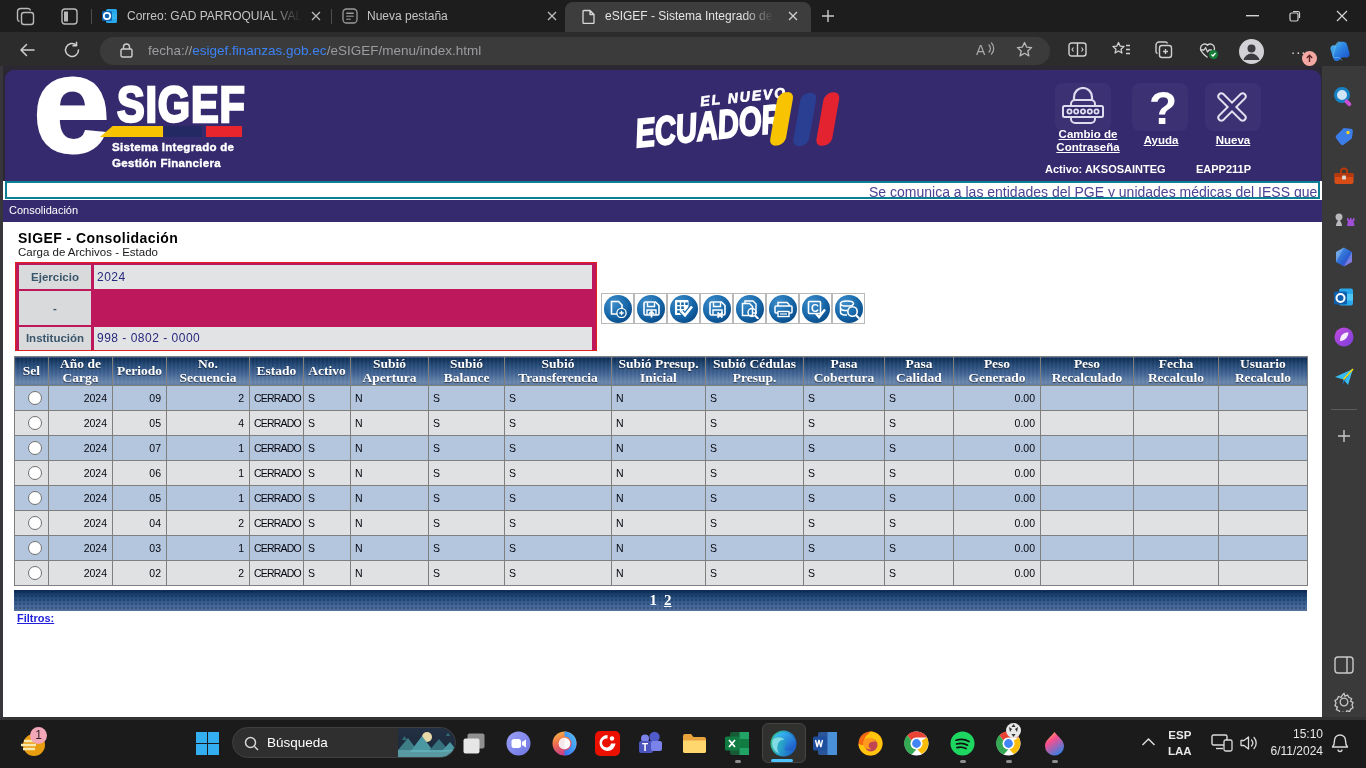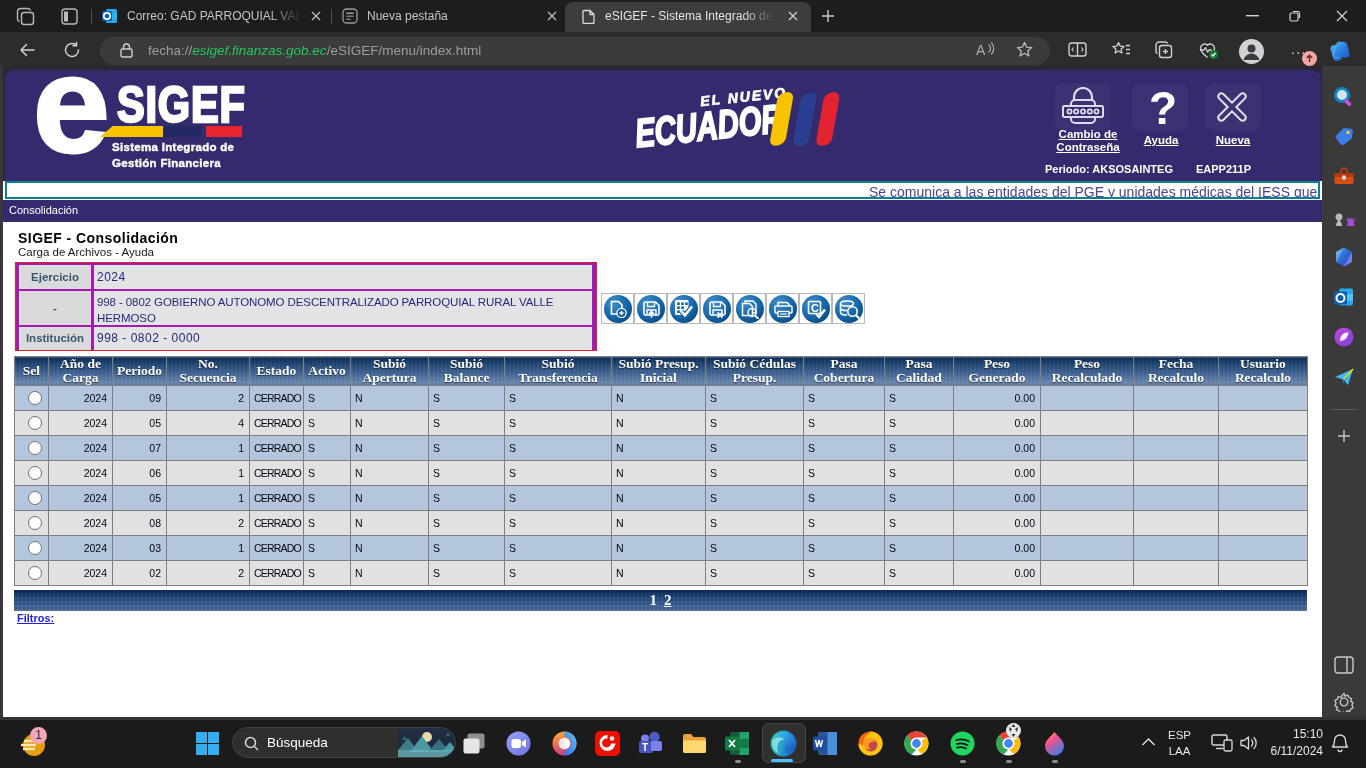--- a/index.html
+++ b/index.html
@@ -14,33 +14,33 @@
   #toolbar { position:absolute; left:0; top:32px; width:1366px; height:34px; background:#2c2c2c; }
   .tabtxt { position:absolute; color:#c4c4c4; font-size:12px; top:9px; white-space:nowrap; overflow:hidden; }
   .fade { -webkit-mask-image:linear-gradient(90deg,#000 80%,transparent 98%);
           mask-image:linear-gradient(90deg,#000 80%,transparent 98%); }
   .vsep { position:absolute; top:9px; width:1px; height:15px; background:#4d4d4d; }
   .tx { position:absolute; top:10px; width:12px; height:12px; }
   #activetab { position:absolute; left:565px; top:2px; width:246px; height:30px; background:#3d3d3d;
     border-radius:8px 8px 0 0; }
   #urlpill { position:absolute; left:100px; top:37px; width:950px; height:28px; border-radius:14px; background:#3b3b3b; }
   .url { font-size:13.5px; line-height:28px; color:#9c9ca0; white-space:nowrap; }
-  .url b { color:#22c55e; font-weight:normal;font-style:italic; }
+  .url b { color:#3b82f6; font-weight:normal; }
 
   
   #sidebar { position:absolute; left:1322px; top:66px; width:44px; height:654px; background:#3a3a3a; }
   .sic { position:absolute; left:10px; }
 
   
   #taskbar { position:absolute; left:0; top:720px; width:1366px; height:48px; background:#1b1b1b; }
   #taskedge { position:absolute; left:0; top:717px; width:1366px; height:3px; background:#333333; }
   .tb { position:absolute; top:11px; }
   .tbdot { position:absolute; top:40px; width:6px; height:3px; border-radius:2px; background:#8e8e8e; }
   #tbclock { position:absolute; right:43px; top:6px; text-align:right; color:#e8e8e8; font-size:12px; line-height:17px; }
-  #tblang { position:absolute; left:1168px; top:7px; text-align:center; color:#e8e8e8; font-size:11.5px; line-height:16px; font-weight:normal;}
+  #tblang { position:absolute; left:1168px; top:7px; text-align:center; color:#e8e8e8; font-size:11.5px; line-height:16px; font-weight:bold;}
 
   
   #page { position:absolute; left:0; top:66px; width:1322px; height:651px; background:#ffffff; overflow:hidden; }
   #winedge { position:absolute; left:0; top:66px; width:3px; height:651px; background:#38353b; }
   #hdrband { position:absolute; left:3px; top:0; width:1319px; height:115px; background:#2b2834; }
   #hdr { position:absolute; left:5px; top:4px; width:1316px; height:111px; background:#352a6e; border-radius:9px 9px 0 0; }
   #marquee { position:absolute; left:5px; top:115px; width:1315px; height:18px; background:#ffffff;
     border:2px solid #0d7f95; overflow:hidden; }
   #marquee span { position:absolute; left:862px; top:1px; font-size:14px; color:#4c4394; white-space:nowrap; }
   #menubar { position:absolute; left:3px; top:134px; width:1319px; height:22px; background:#352a6e; }
@@ -63,21 +63,21 @@
   
   .hbox { position:absolute; top:13px; width:56px; height:48px; background:rgba(255,255,255,0.035); border-radius:8px; }
   .hlbl { position:absolute; color:#fff; font-weight:bold; font-size:11.5px; text-decoration:underline; text-align:center; line-height:12.5px; }
   .usr { position:absolute; top:93px; color:#fff; font-weight:bold; font-size:11px; }
 
   
   #title { position:absolute; left:18px; top:164px; font-size:14px; letter-spacing:0.45px; font-weight:bold; color:#000; }
   #subtitle { position:absolute; left:18px; top:180px; font-size:11.5px; color:#1a1a1a; }
 
   
-  #fbox { position:absolute; left:15px; top:196px; width:582px; height:89px; border:1px solid #e3201b; background:#a21caf; }
+  #fbox { position:absolute; left:15px; top:196px; width:582px; height:89px; border:1px solid #e3201b; background:#be185d; }
   .frow { position:absolute; left:3px; width:576px; }
   .flab { position:absolute; left:0; top:0; width:72px; height:100%; background:#d9dadc; color:#39566b;
      font-weight:bold; font-size:11.5px; text-align:center; }
   .fval { position:absolute; left:75px; top:0; width:498px; height:100%; background:#e2e3e5; color:#28287c; font-size:12px; letter-spacing:0.5px; }
 
   
   #istrip { position:absolute; left:601px; top:227px; height:31px; }
   .ibox { position:absolute; top:0; width:33px; height:31px; background:#fff; border:1px solid #b9b9b9; }
   .blueic { position:absolute; left:2px; top:1px; width:28px; height:28px; border-radius:50%;
     background:radial-gradient(circle at 34% 28%, #3f8ecb 0%, #1a6bad 45%, #0c5493 70%, #093f74 100%); }
@@ -262,41 +262,40 @@
           </g>
         </svg>
         <svg class="abs" style="left:1210px;top:20px;" width="34" height="34" viewBox="0 0 34 34">
           <path d="M8.1 3.8 L17 12.7 L25.9 3.8 A3.1 3.1 0 0 1 30.2 8.1 L21.3 17 L30.2 25.9 A3.1 3.1 0 0 1 25.9 30.2 L17 21.3 L8.1 30.2 A3.1 3.1 0 0 1 3.8 25.9 L12.7 17 L3.8 8.1 A3.1 3.1 0 0 1 8.1 3.8 Z" fill="none" stroke="#e1e1ef" stroke-width="2"></path>
         </svg>
       </div>
       <div class="abs" style="left:1136px; top:11px; width:44px; text-align:center; color:#fff; font-size:46px; font-weight:bold;">?</div>
       <div class="hlbl" style="left:1040px; top:58px; width:86px;">Cambio de<br>Contraseña</div>
       <div class="hlbl" style="left:1127px; top:64px; width:58px;">Ayuda</div>
       <div class="hlbl" style="left:1200px; top:64px; width:56px;">Nueva</div>
-      <div class="usr" style="left:1040px;">Periodo: AKSOSAINTEG</div>
+      <div class="usr" style="left:1040px;">Activo: AKSOSAINTEG</div>
       <div class="usr" style="left:1191px;">EAPP211P</div>
     </div>
     <div id="marquee">
         <span>Se comunica a las entidades del PGE y unidades médicas del IESS que a partir de la presente fecha</span>
       </div>
     <div id="menubar">
         <span>Consolidación</span>
       </div>
 
     <div id="title">SIGEF - Consolidación</div>
-    <div id="subtitle">Carga de Archivos - Ayuda</div>
+    <div id="subtitle">Carga de Archivos - Estado</div>
 
     <div id="fbox">
       <div class="frow" style="top:2px; height:24px;">
         <div class="flab" style="line-height:24px;">Ejercicio</div>
         <div class="fval" style="line-height:24px; padding-left:3px;">2024</div>
       </div>
       <div class="frow" style="top:28px; height:34px;">
         <div class="flab" style="line-height:35px;">-</div>
-        <div class="fval" style="padding:3px 0 0 3px; line-height:16px; font-size:11.5px; letter-spacing:-0.1px;">998 - 0802 GOBIERNO AUTONOMO DESCENTRALIZADO PARROQUIAL RURAL VALLE<br>HERMOSO</div>
       </div>
       <div class="frow" style="top:64px; height:23px;">
         <div class="flab" style="line-height:23px;">Institución</div>
         <div class="fval" style="line-height:23px; padding-left:3px;">998 - 0802 - 0000</div>
       </div>
     </div>
 
     <div id="istrip">
       <div class="ibox" style="left:0;">
           <div class="blueic"></div>
@@ -518,21 +517,21 @@
             <td class="num">0.00</td>
             <td></td>
             <td></td>
             <td></td>
           </tr>
           <tr class="rg">
             <td>
               <div class="radio"></div>
             </td>
             <td class="num">2024</td>
-            <td class="num">08</td>
+            <td class="num">04</td>
             <td class="num">2</td>
             <td class="est">CERRADO</td>
             <td>S</td>
             <td>N</td>
             <td>S</td>
             <td>S</td>
             <td>N</td>
             <td>S</td>
             <td>S</td>
             <td>S</td>

